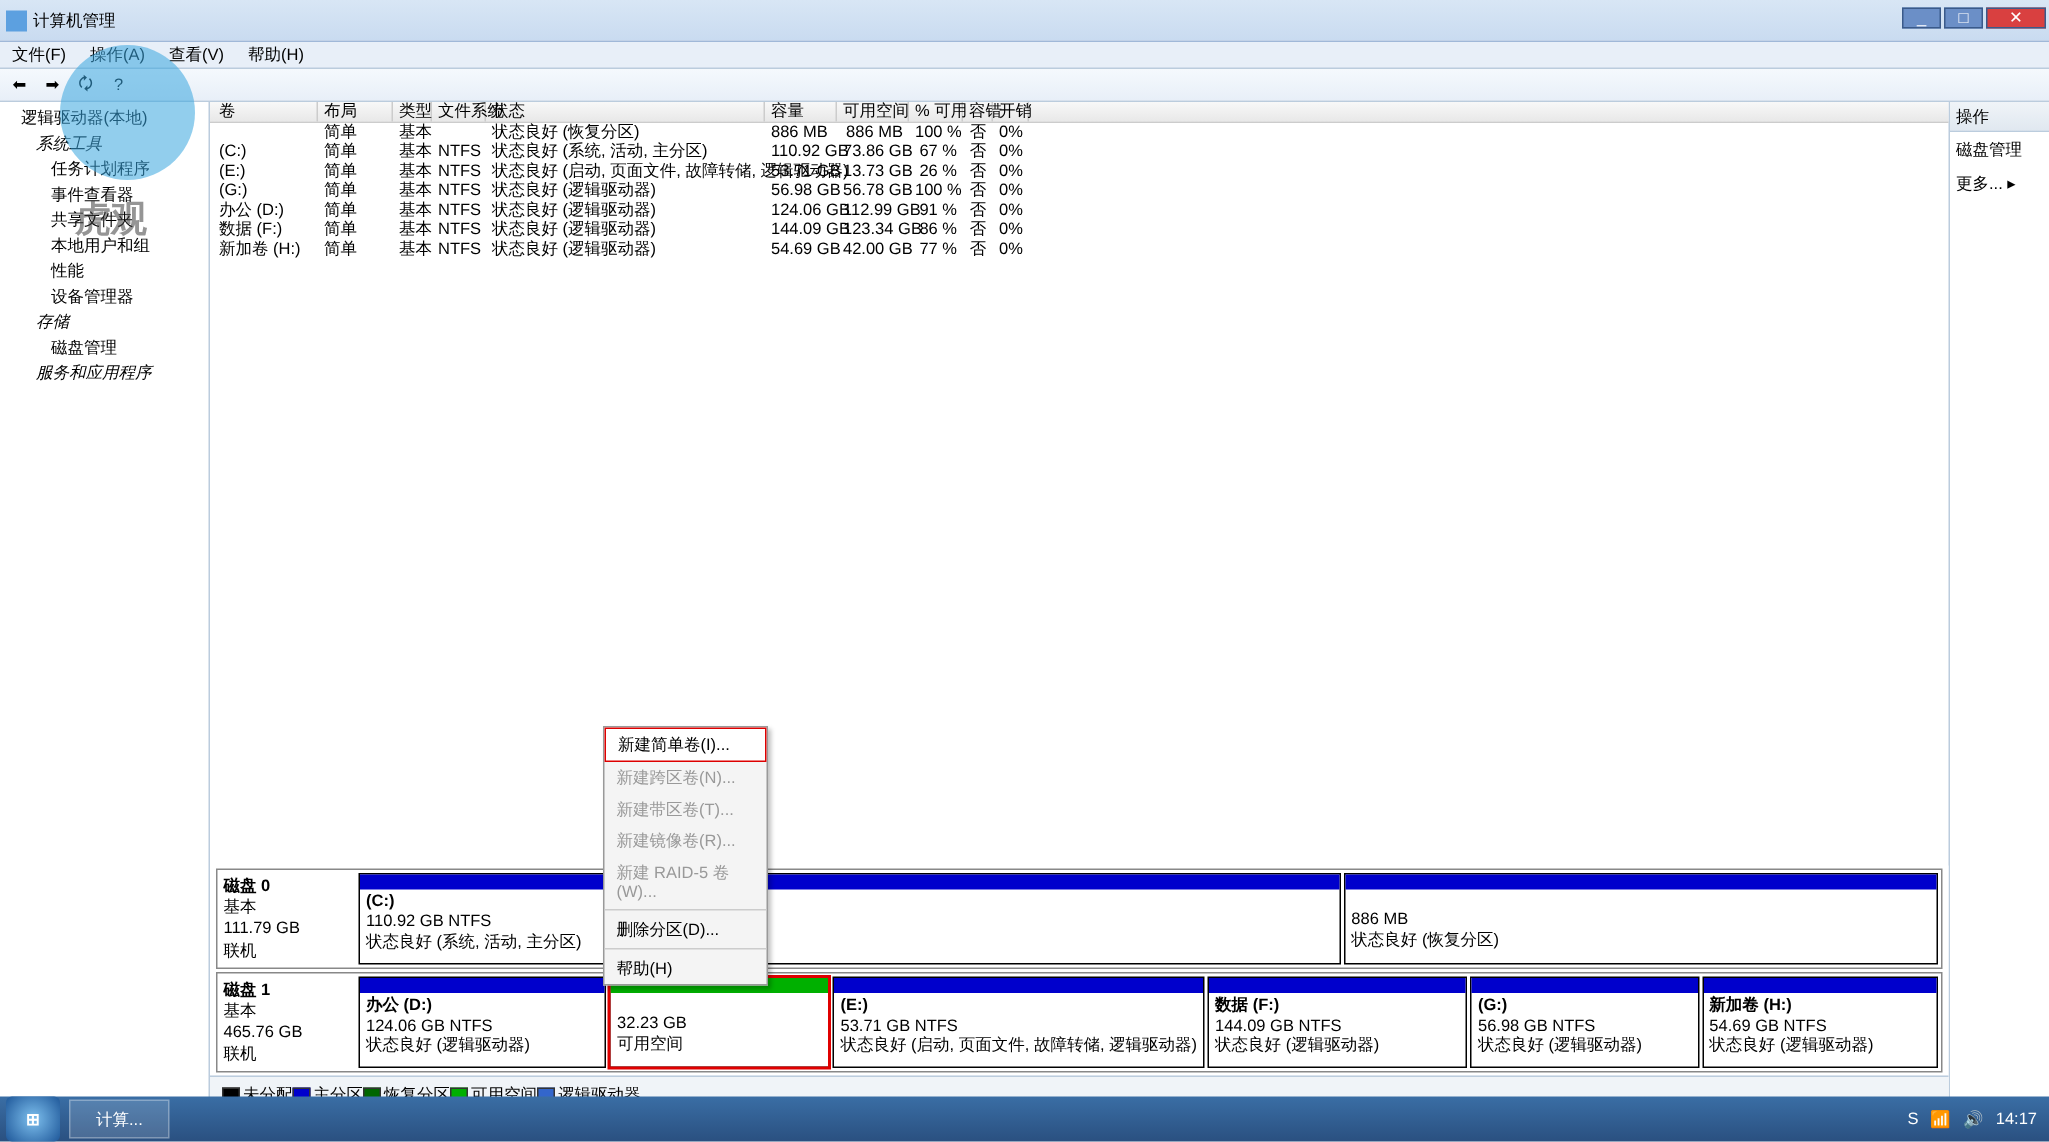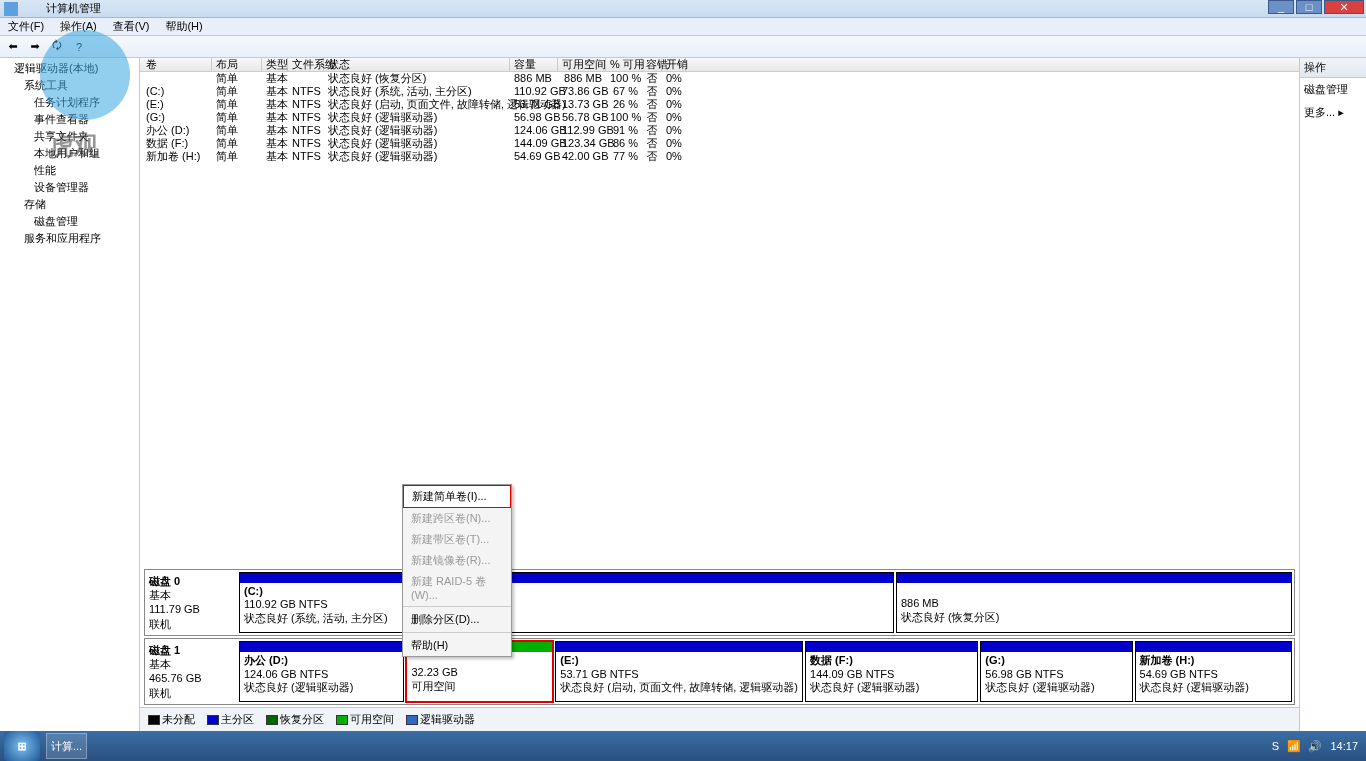--- a/index.html
+++ b/index.html
@@ -1,37 +1,37 @@
 <!DOCTYPE html>
 <html><head>
 <meta charset="utf-8">
 <style>
 * { margin: 0; padding: 0; box-sizing: border-box; font-family: "Microsoft YaHei", "SimSun", Arial, sans-serif; font-size: 11px; }
 html, body { width: 1366px; height: 761px; overflow: hidden; background: #fff; }
 
 
-.titlebar { height: 18px; background: linear-gradient(#d8e6f5,#c9dbf0); display: flex; align-items: center; padding-left: 4px; border-bottom: 1px solid #a0b8d8; gap: 24px; }
+.titlebar { height: 28px; background: linear-gradient(#d8e6f5,#c9dbf0); display: flex; align-items: center; padding-left: 4px; border-bottom: 1px solid #a0b8d8; }
 .titlebar .icon { width: 14px; height: 14px; background:#5ca0e0; margin-right:4px; }
 .win-btns { margin-left:auto; display:flex; height:18px; }
 .win-btns div { width:26px; height:14px; margin-right:2px; border:1px solid #3a5a8a; text-align:center; line-height:12px; color:#fff; background:#6b8fc7; cursor:pointer; }
 .win-btns .close { background:#d94040; width:40px; }
 
 
 .menubar { height:18px; background:#e8eff8; border-bottom:1px solid #bcd; display:flex; align-items:center; padding-left:4px; gap:8px; }
 .menubar span { padding:0 4px; cursor:pointer; }
 
 
 .toolbar { height:22px; background:linear-gradient(#f5f9fd,#e8eff8); border-bottom:1px solid #bcd; display:flex; align-items:center; padding-left:4px; gap:4px; }
 .toolbar .tbtn { width:18px; height:18px; border:1px solid transparent; display:flex; align-items:center; justify-content:center; cursor:pointer; }
 
 
 .main { display:flex; height:calc(761px - 18px - 18px - 22px - 30px); }
 .tree { width:140px; border-right:1px solid #bcd; padding:2px; background:#fff; overflow:hidden; position:relative; }
 .tree-item { padding:1px 0 1px 12px; white-space:nowrap; cursor:pointer; }
-.tree-item.l2 { padding-left:22px; }
+.tree-item.l2 { padding-left:22px;font-style:italic; }
 .tree-item.l3 { padding-left:32px; }
 
 .center { flex:1; display:flex; flex-direction:column; border-right:1px solid #bcd; }
 
 
 .vol-table { }
 .vol-row { display:flex; padding:0 2px; height:13px; line-height:13px; white-space:nowrap; }
 .vol-row.header { background:linear-gradient(#f8f8f8,#e8e8e8); border-bottom:1px solid #ccc; height:14px; font-weight:normal; }
 .vol-row.header > div { border-right:1px solid #ccc; padding:0 4px; }
 .vol-row > div { padding:0 4px; }
@@ -48,31 +48,31 @@
 .part-body { padding:2px 4px; font-size:10px; line-height:1.25; white-space:nowrap; }
 .highlight-red { outline:2px solid #e00000; outline-offset:-1px; }
 
 
 .ctx-menu { position:absolute; left:402px; top:484px; width:110px; background:#f4f4f4; border:1px solid #999; box-shadow:2px 2px 3px rgba(0,0,0,.25); z-index:10; }
 .ctx-menu .mi { padding:3px 8px; font-size:11px; cursor:pointer; }
 .ctx-menu .mi.disabled { color:#999; }
 .ctx-menu .sep { height:1px; background:#ccc; margin:2px 0; }
 .ctx-menu .mi.first { background:#fff; border:1px solid #d00; }
 
-.legend { height:24px; border-top:1px solid #bcd; background:#f0f4f8; padding:2px 8px; display:flex; gap:12px; align-items:center; font-size:10px; }
+.legend { height:24px; border-top:1px solid #bcd; background:#f0f4f8; padding:2px 8px; display:flex; align-items:center; font-size:10px; }
 .legend .sw { width:12px; height:10px; display:inline-block; margin-right:2px; border:1px solid #333; vertical-align:middle; }
 
 .right-pane { width:66px; background:#fff; }
 .right-pane .rh { background:linear-gradient(#f0f4f8,#e0e8f0); border-bottom:1px solid #bcd; padding:2px 4px; }
 .right-pane .ritem { padding:4px; cursor:pointer; }
 
 
 .taskbar { position:absolute; bottom:0; left:0; right:0; height:30px; background:linear-gradient(#3a6ea5,#2a5080); display:flex; align-items:center; }
 .start { width:36px; height:30px; background:radial-gradient(circle,#7ec0ee,#1e5799); border-radius:4px; margin:0 4px; cursor:pointer; display:flex; align-items:center; justify-content:center; color:#fff; font-weight:bold; }
-.task-btn { height:26px; padding:0 4px; margin:0 2px; background:rgba(255,255,255,.15); border:1px solid rgba(255,255,255,.3); display:flex; align-items:center; color:#fff; cursor:pointer; }
+.task-btn { height:26px; padding:0 17px; margin:0 2px; background:rgba(255,255,255,.15); border:1px solid rgba(255,255,255,.3); display:flex; align-items:center; color:#fff; cursor:pointer; }
 .tray { margin-left:auto; display:flex; align-items:center; gap:8px; color:#fff; padding-right:8px; }
 
 
 .watermark { position:absolute; left:40px; top:30px; pointer-events:none; opacity:.55; }
 .watermark .wm-circle { width:90px; height:90px; border-radius:50%; background:#3aa7e0; position:relative; }
 .watermark .wm-text { color:#404040; font-size:24px; font-weight:bold; position:absolute; top:100px; left:10px; }
 </style>
 </head>
 <body>
 

